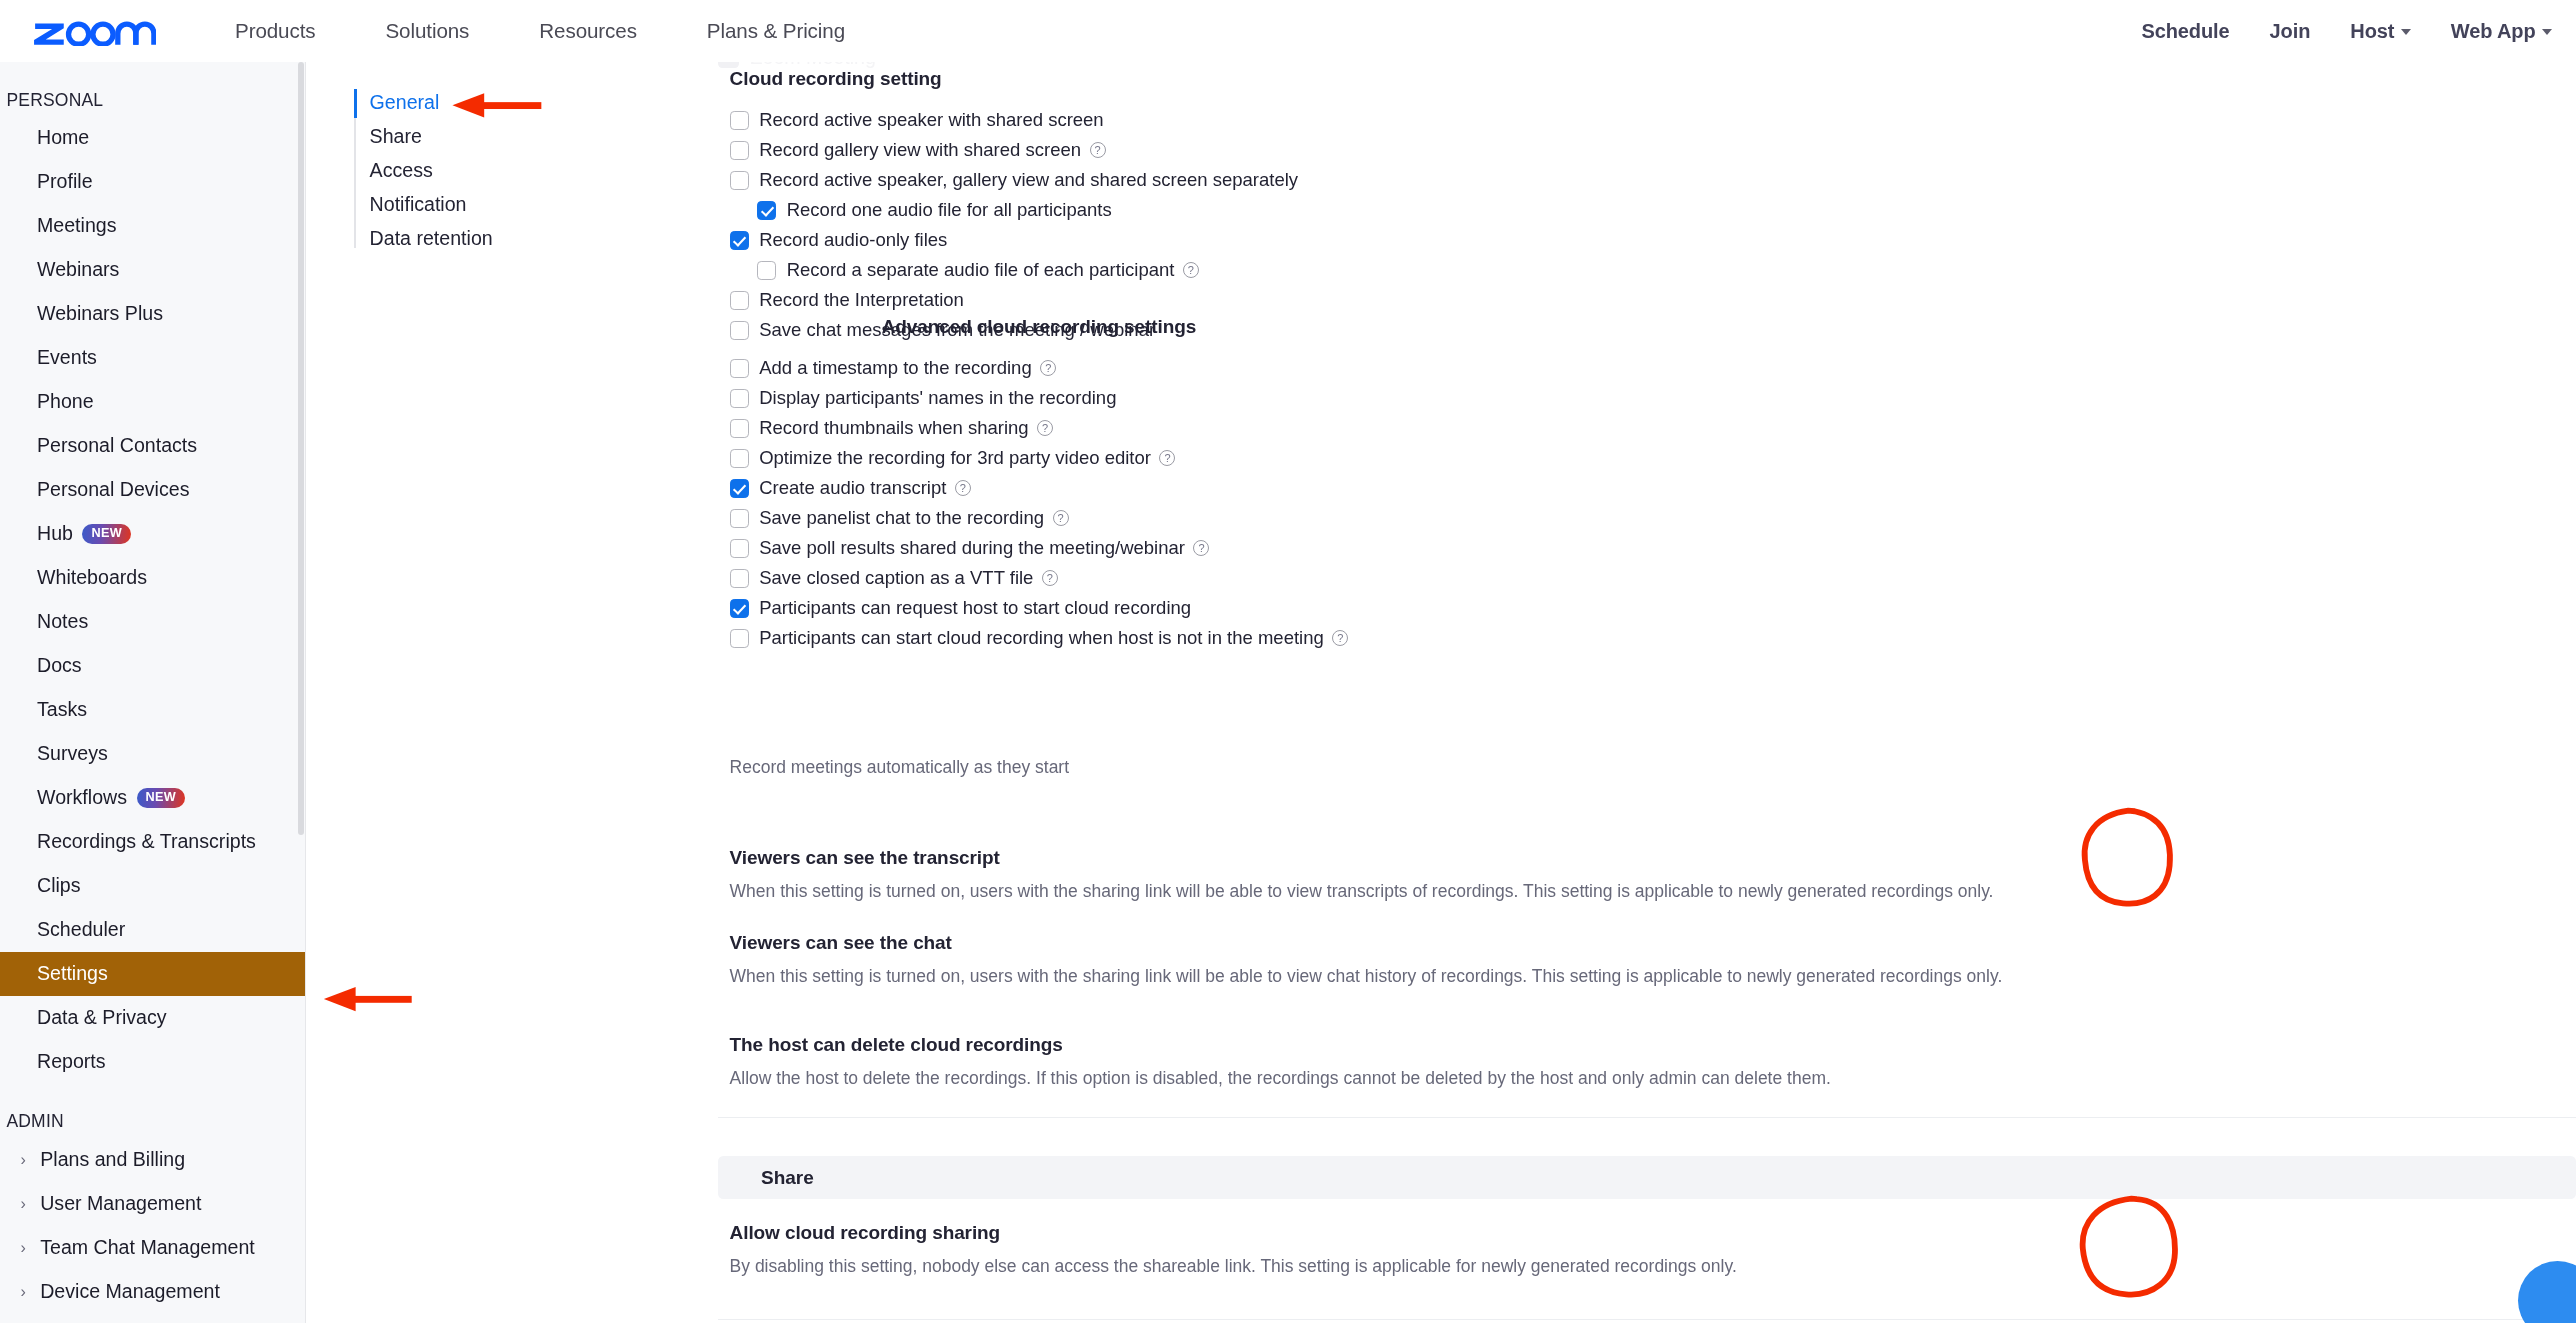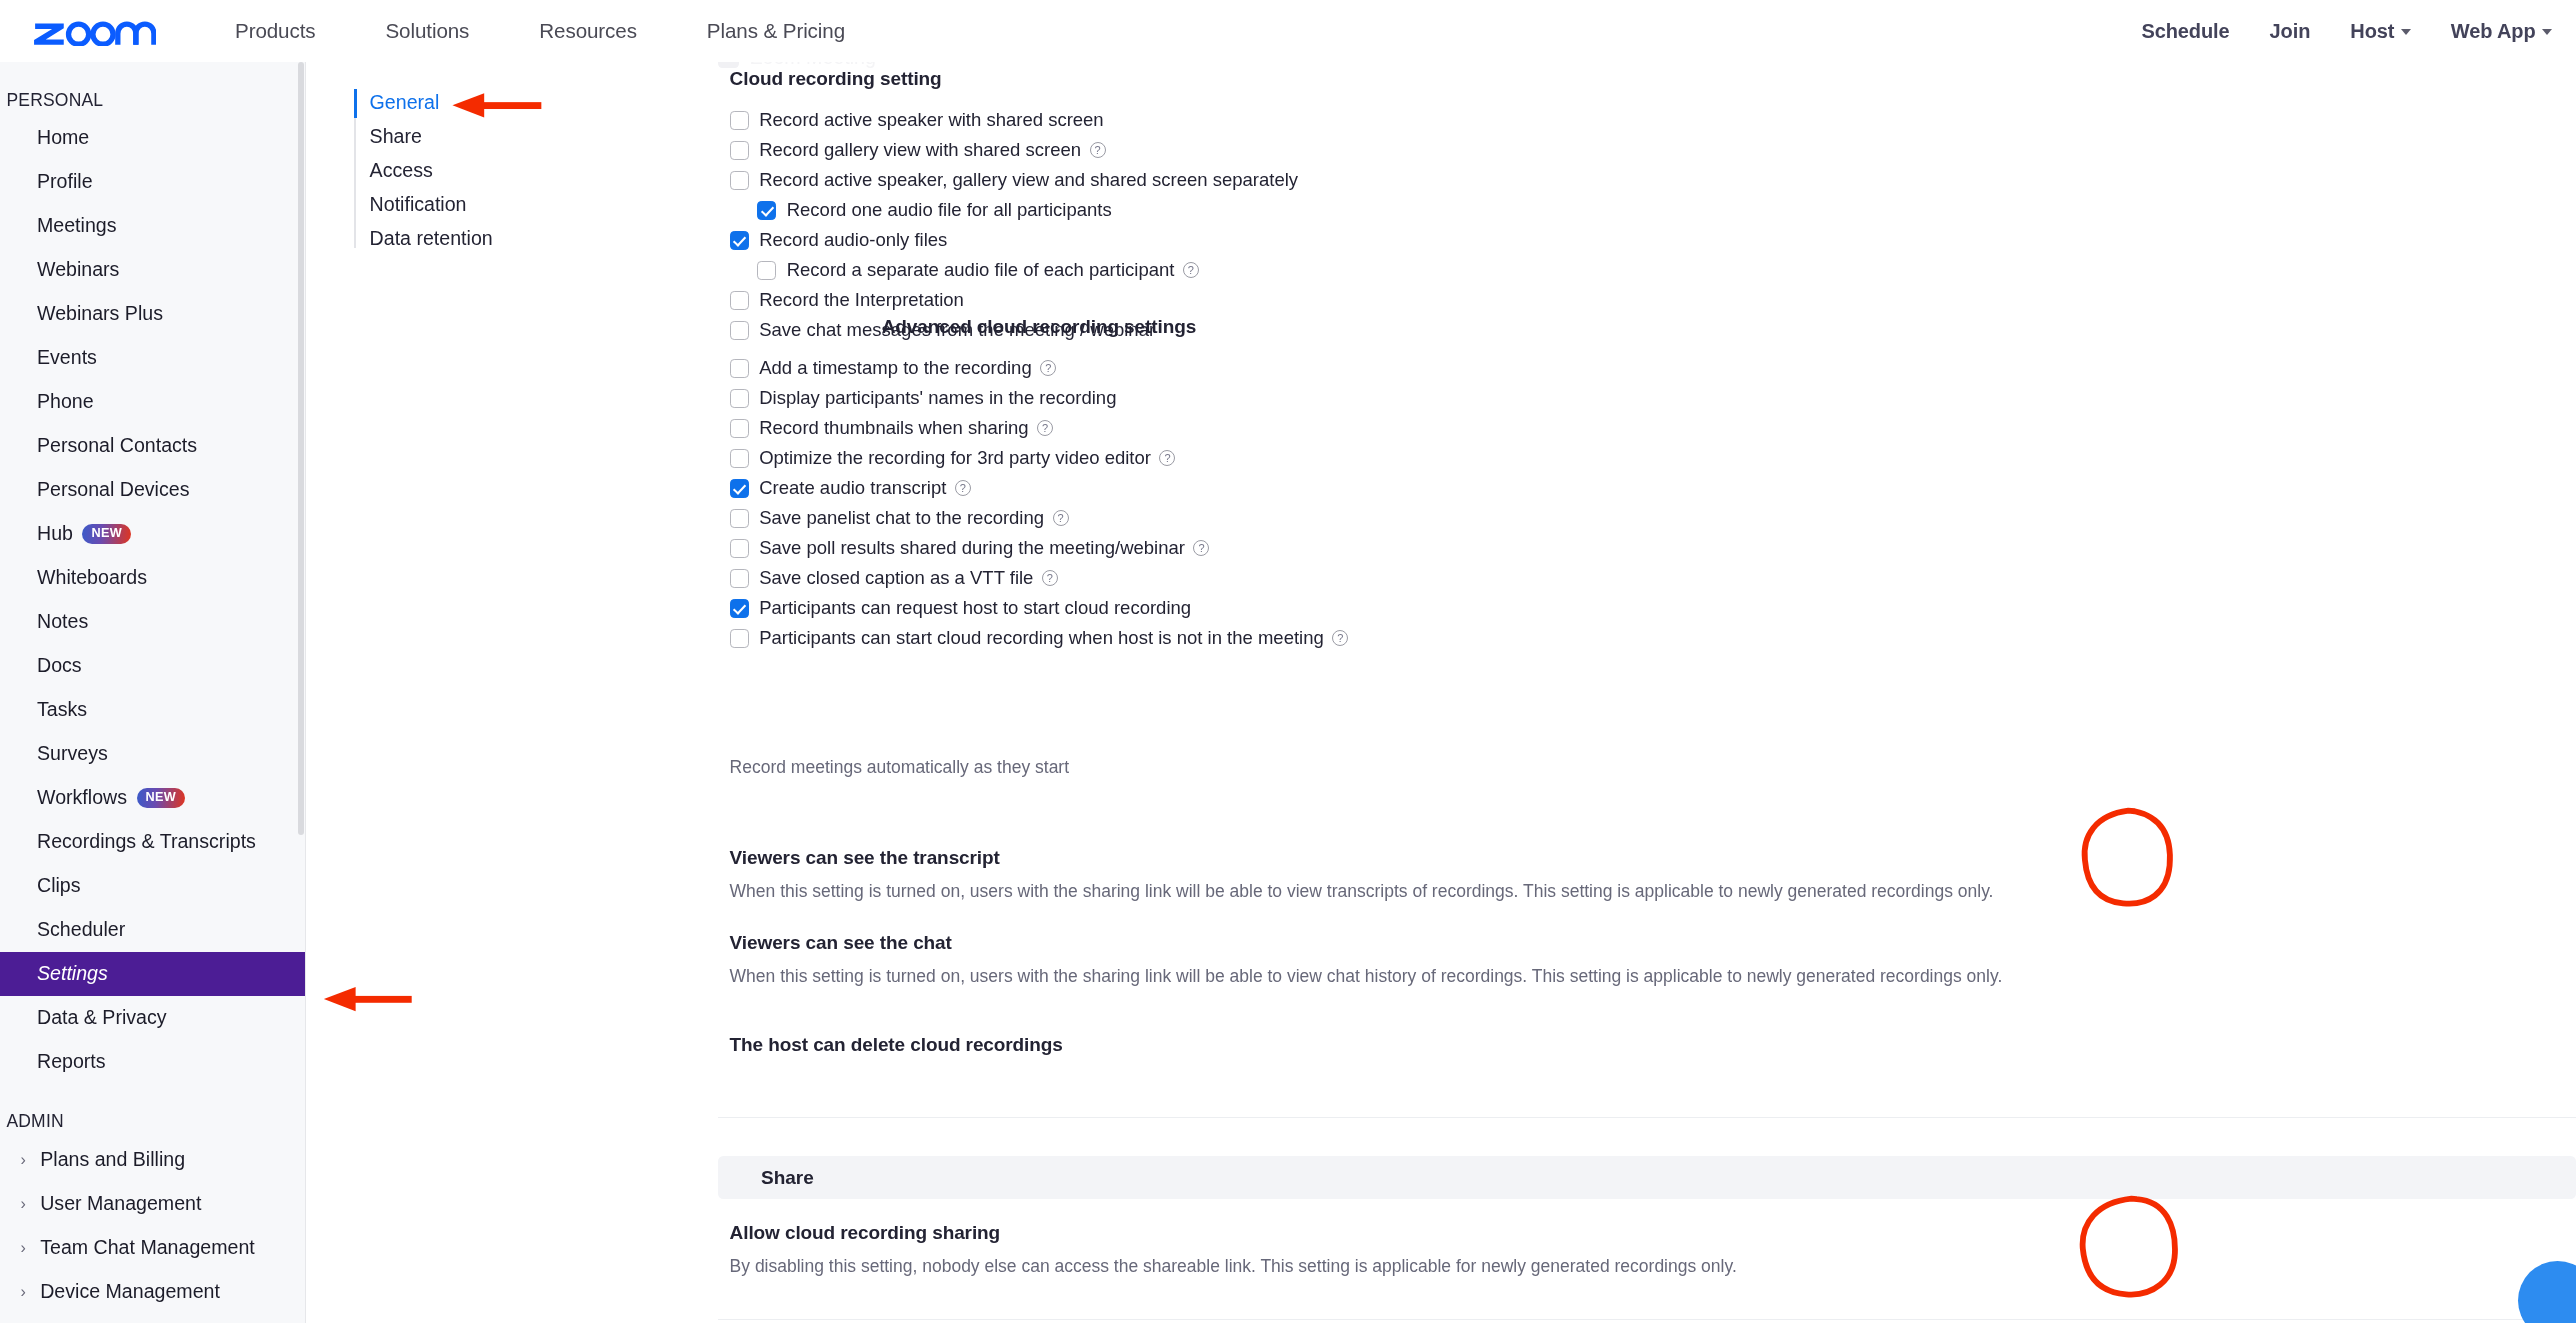--- a/index.html
+++ b/index.html
@@ -43,21 +43,21 @@
   }
   .side-section-label {
     font-size: 17.5px; color: #232333; font-weight: 400;
     padding-left: 6.4px; margin-top: 27.5px; margin-bottom: 5.3px; letter-spacing: 0.2px;
   }
   .side-item {
     height: 44px; display: flex; align-items: center;
     padding-left: 37px; font-size: 19.6px; color: #1c1c29; cursor: pointer;
     font-weight: 400;
   }
-  .side-item.active { background: #4c1d95; color: #ffffff; font-style: italic; }
+  .side-item.active { background: #a16207; color: #ffffff; }
   .side-item .chev {
     width: 11.6px; margin-left: -16.4px; margin-right: 8px; color: #6b6b7b;
     font-size: 16px; line-height: 1;
   }
   .badge-new {
     margin-left: 9.5px; display: inline-block;
     background: linear-gradient(95deg, #3b5bc9 0%, #6a4bb0 40%, #e0351f 100%);
     color: #fff; font-size: 12.7px; font-weight: 700; letter-spacing: 0.3px;
     border-radius: 529px; padding: 3.2px 9px 3.7px 9px; line-height: 1;
   }
@@ -414,20 +414,21 @@
     </div>
 
     <div class="setting-block" style="position:absolute; left:11.6px; top:932px; width:1799px;">
       <div class="setting-title">Viewers can see the chat</div>
       <div class="setting-desc">When this setting is turned on, users with the sharing link will be able to view chat history of recordings. This setting is applicable to newly generated recordings only.</div>
 
     </div>
 
     <div class="setting-block" style="position:absolute; left:11.6px; top:1034px; width:1799px;">
       <div class="setting-title">The host can delete cloud recordings</div>
+      <div class="setting-desc">Allow the host to delete the recordings. If this option is disabled, the recordings cannot be deleted by the host and only admin can delete them.</div>
 
     </div>
 
     <div class="hr-light" style="top:1117px;"></div>
 
     <div class="share-bar" style="top:1156px;">
       <span>Share</span>
     </div>
 
     <div class="setting-block" style="position:absolute; left:11.6px; top:1222px; width:1799px;">

